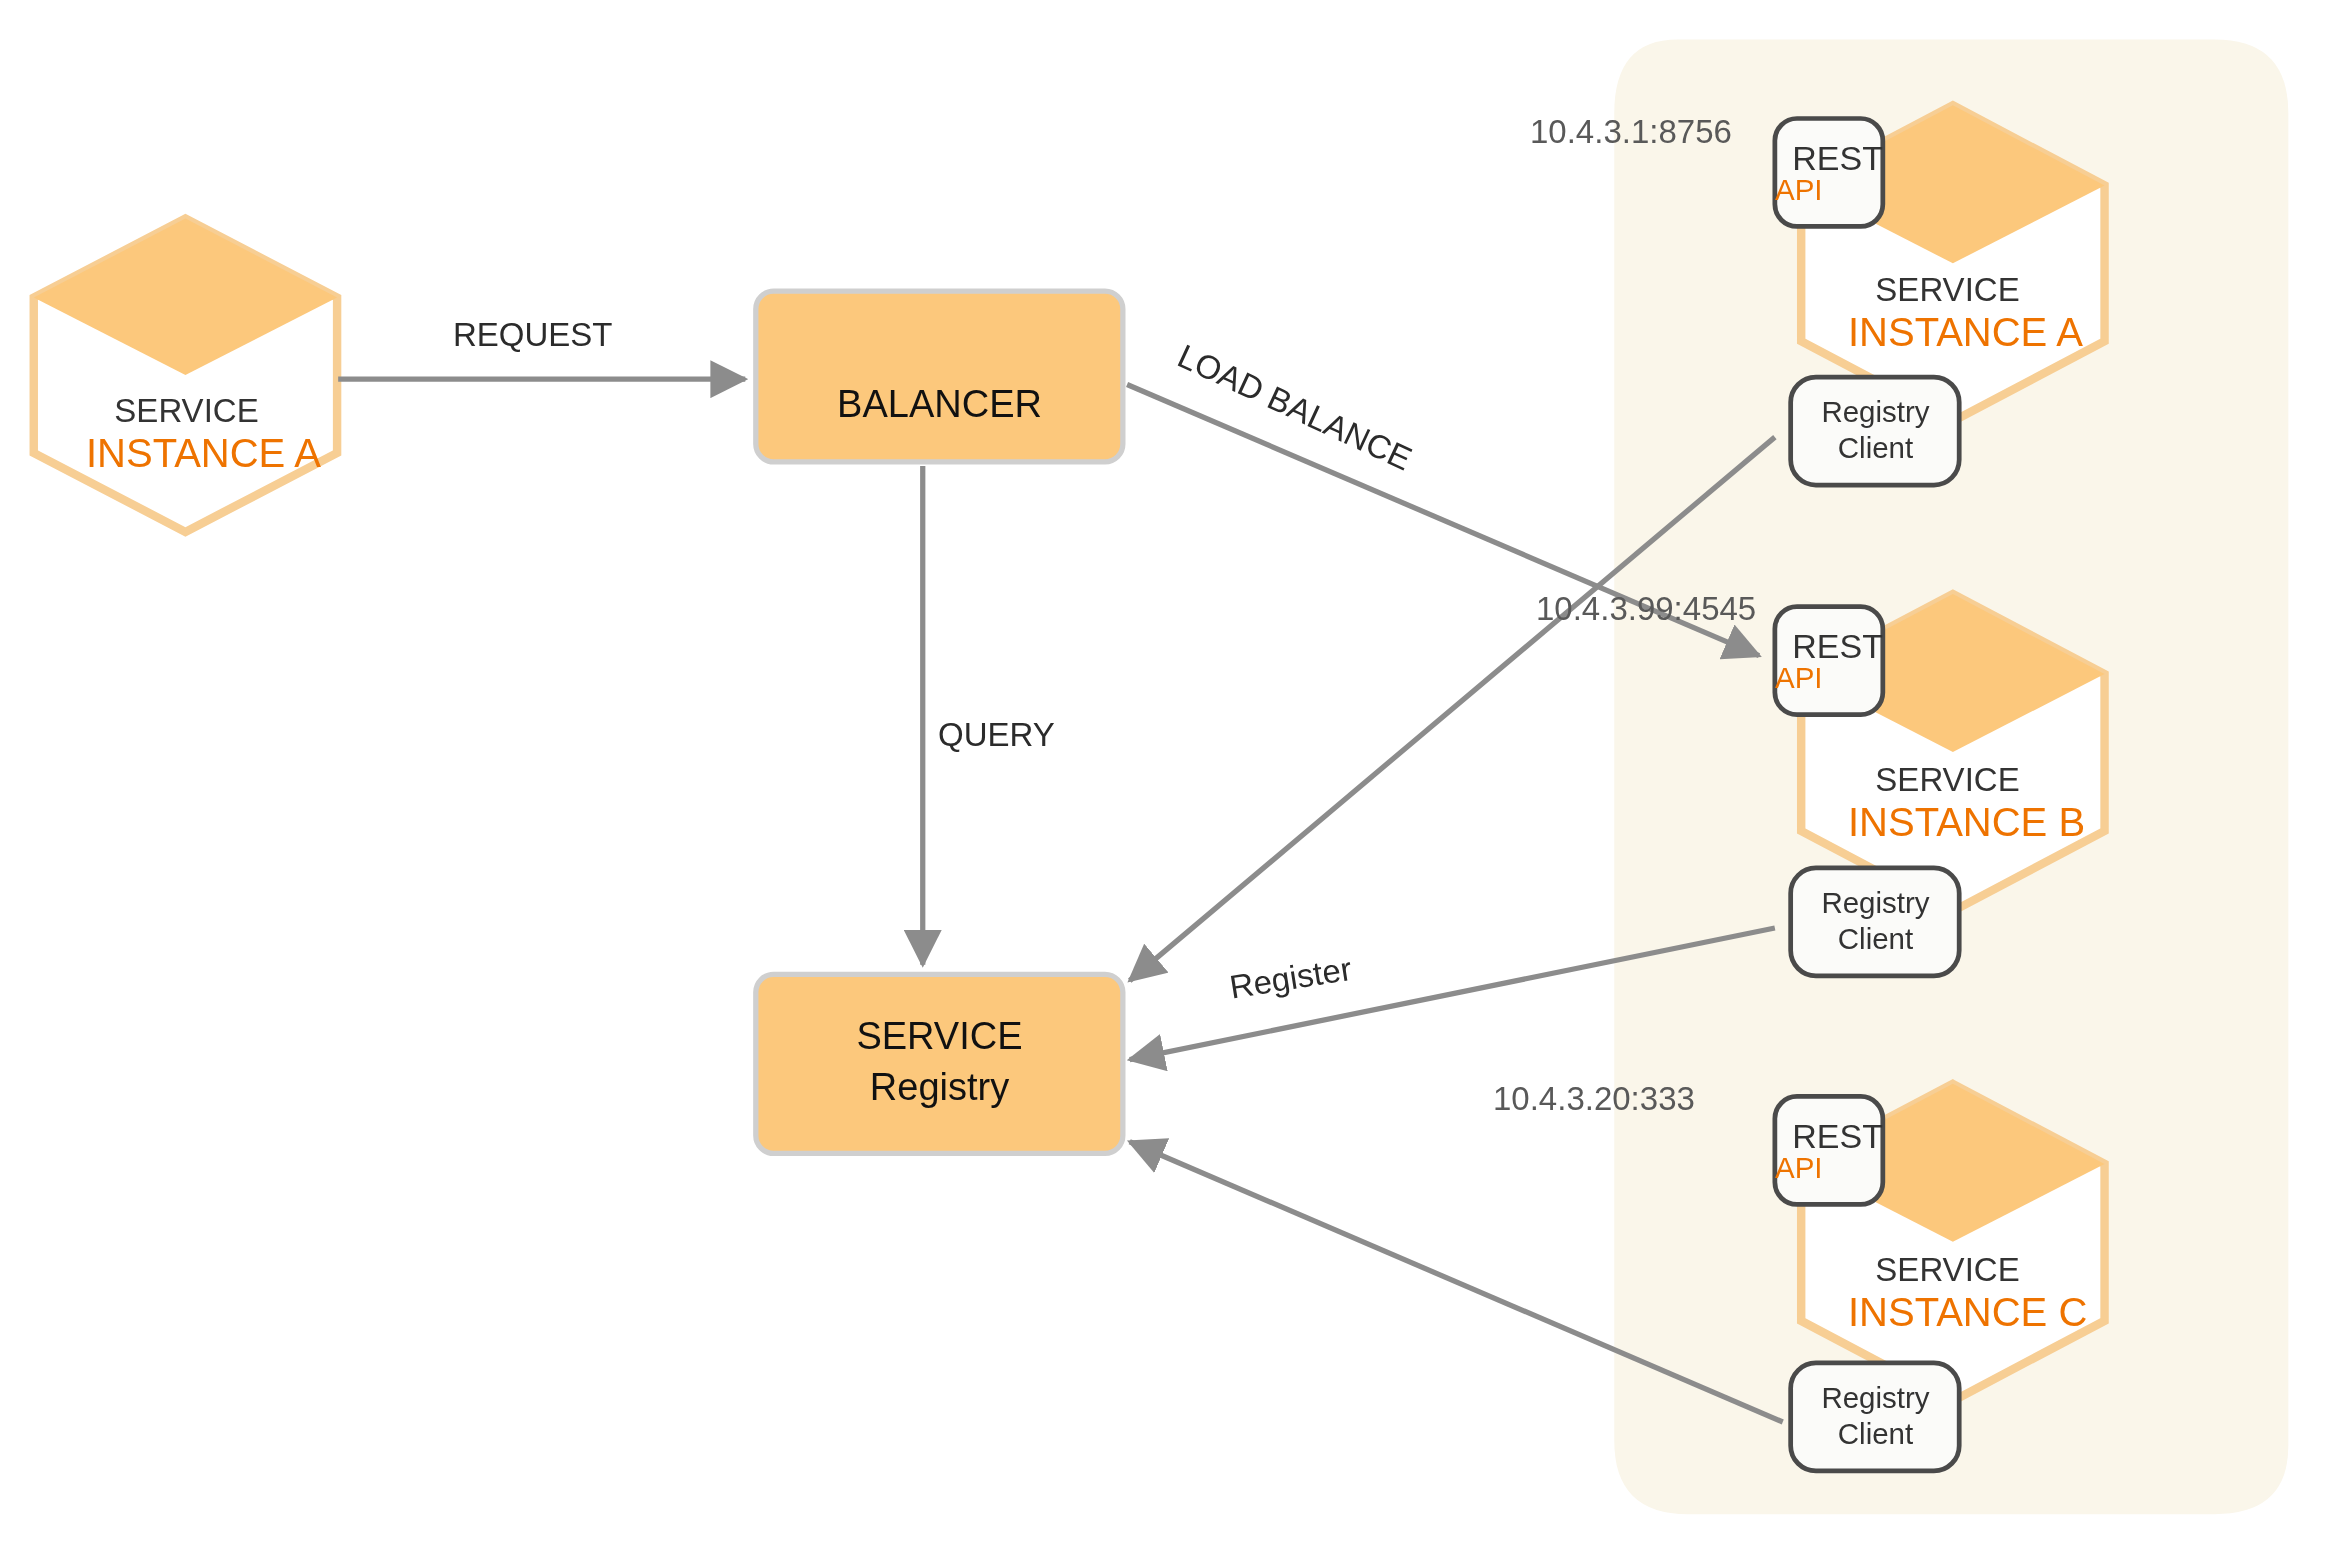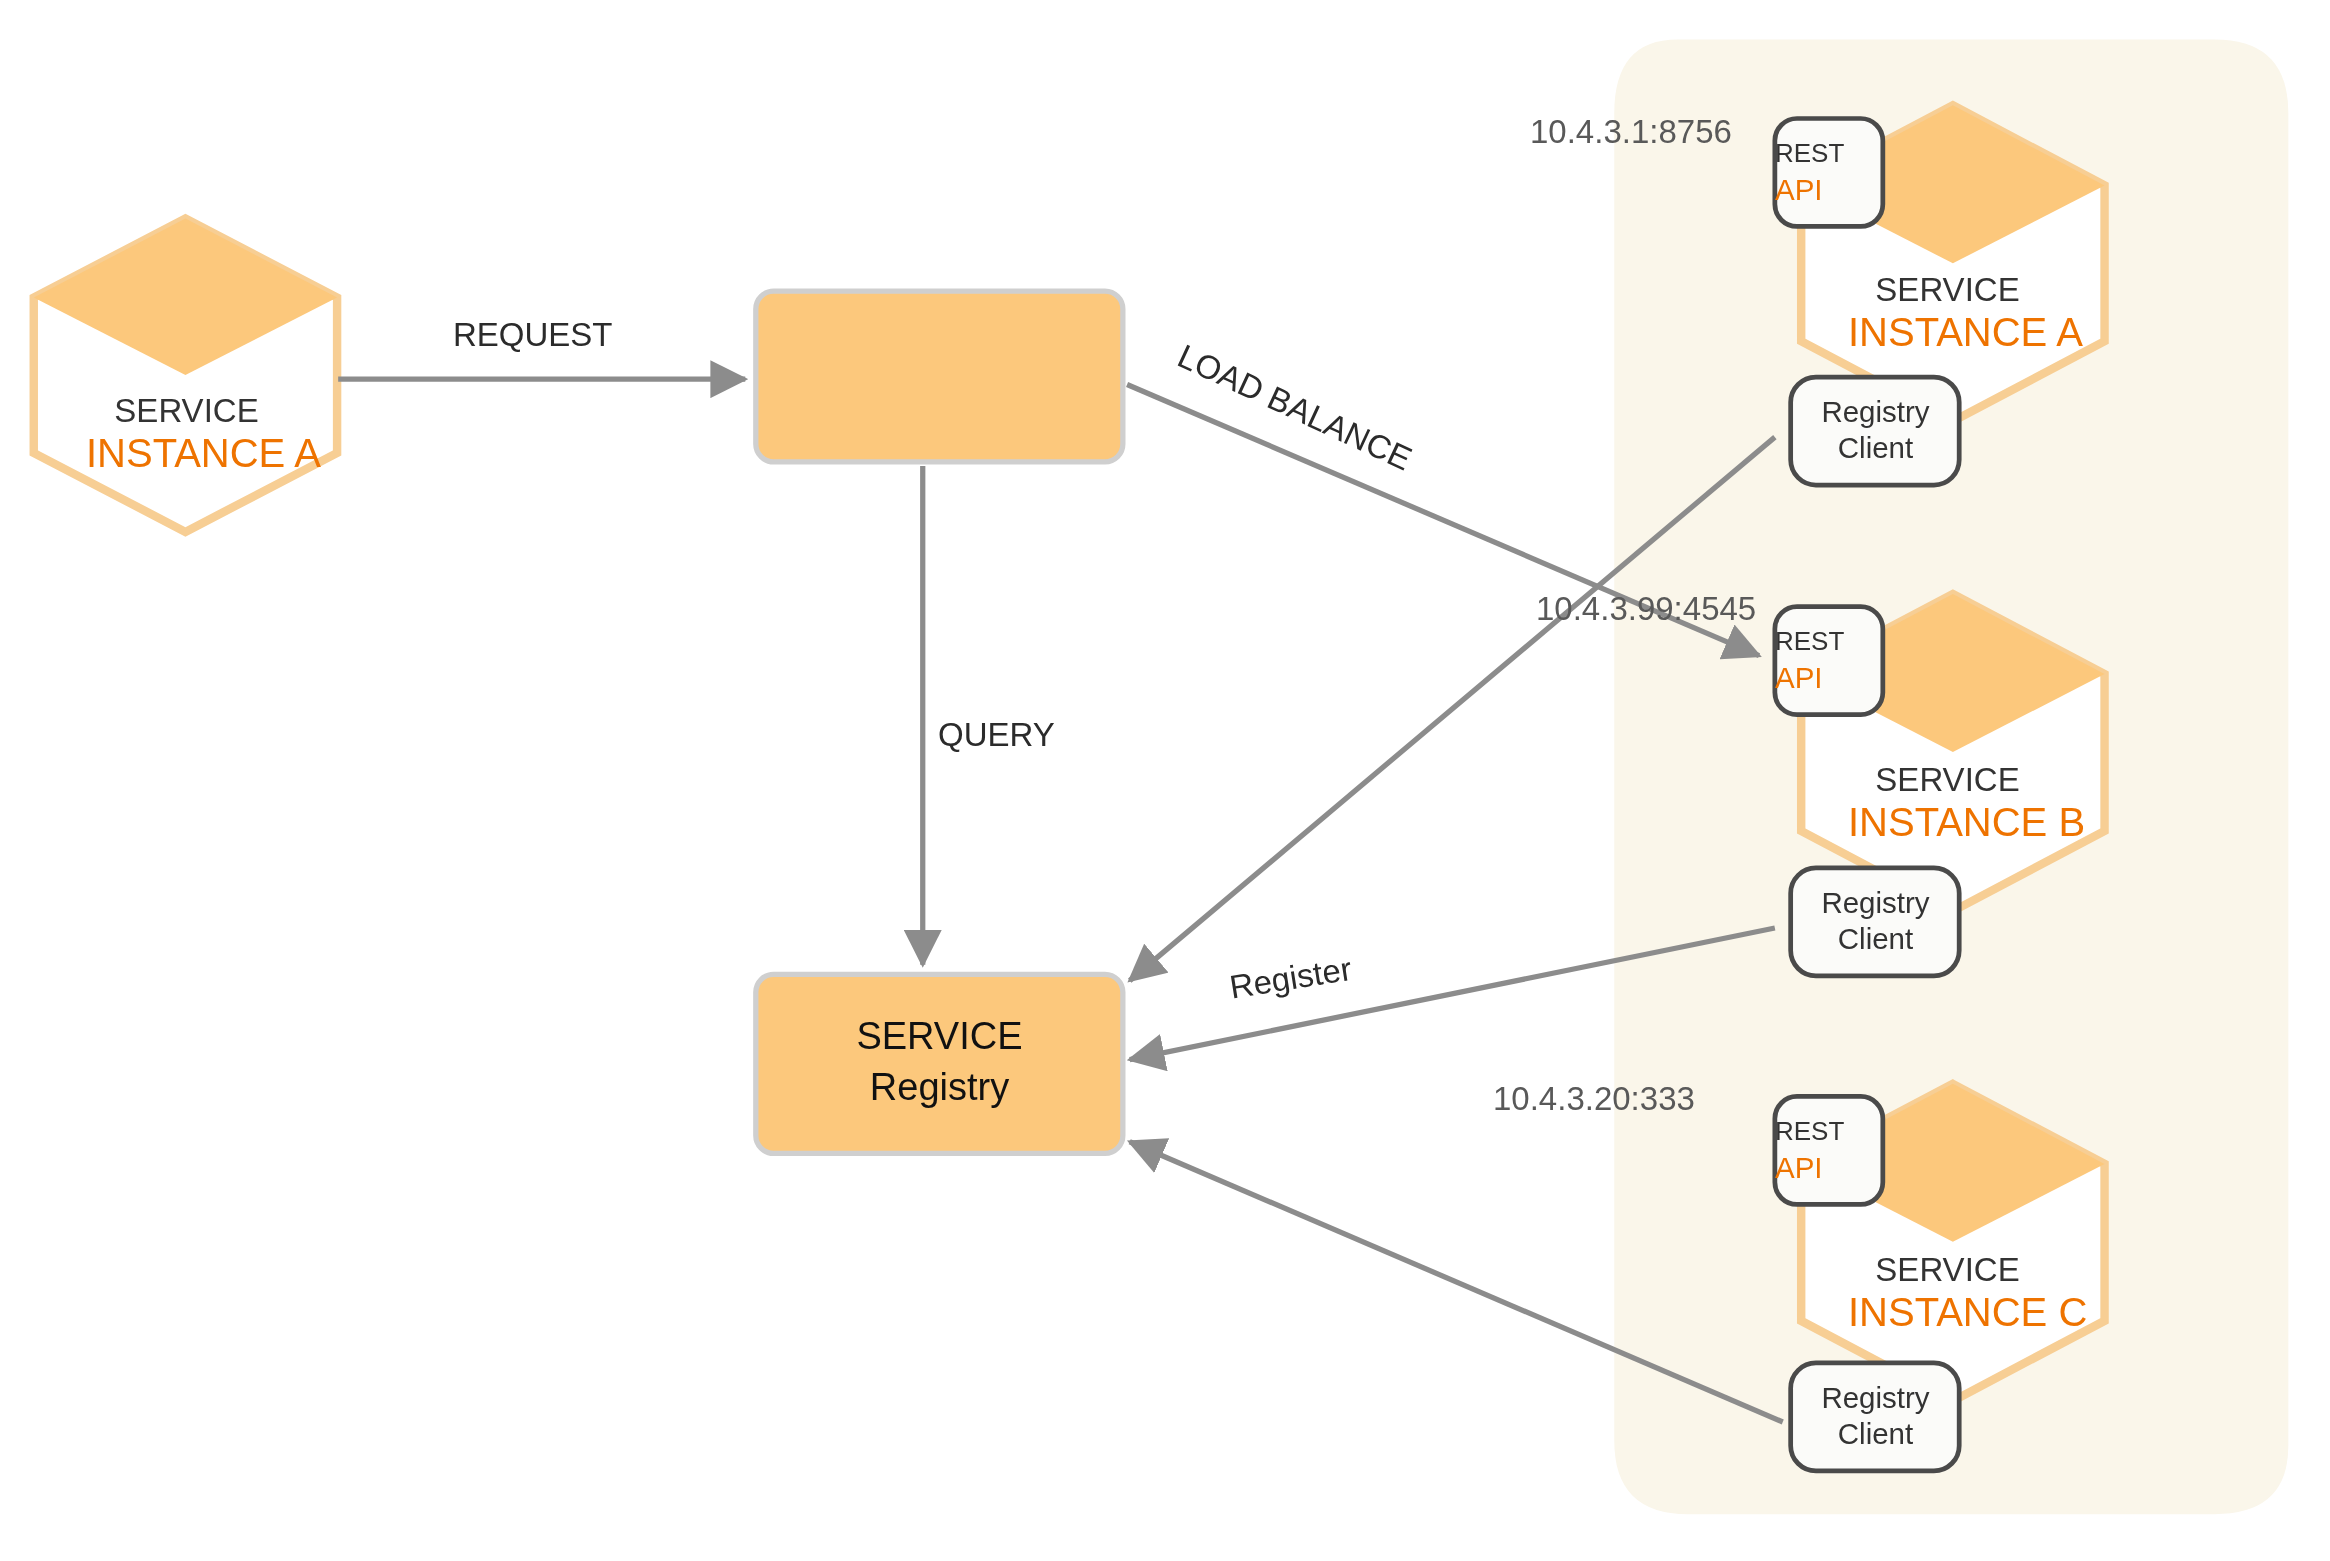--- a/index.html
+++ b/index.html
@@ -39,22 +39,22 @@
     color: #EE7300;
   }
   
   .obox-text {
     text-align: center;
     font-size: 38px;
     color: #111111;
   }
   
   .badge-line1 {
-    text-align: left;
-    font-size: 26px;
+    text-align: right;
+    font-size: 34px;
     color: #333333;
   }
   .badge-line2 {
     text-align: left;
     font-size: 29.5px;
     color: #EE7300;
   }
   .badge-plain {
     text-align: center;
     font-size: 29.5px;
@@ -121,20 +121,21 @@
     <rect x="3370" y="2082" width="205" height="205" rx="42" ry="42" fill="#FBFBF9" stroke="#4A4A4A" stroke-width="9"></rect>
 
     <rect x="3400" y="716" width="320" height="205" rx="48" ry="48" fill="#FBFBF9" stroke="#4A4A4A" stroke-width="9"></rect>
     <rect x="3400" y="1648" width="320" height="205" rx="48" ry="48" fill="#FBFBF9" stroke="#4A4A4A" stroke-width="9"></rect>
     <rect x="3400" y="2588" width="320" height="205" rx="48" ry="48" fill="#FBFBF9" stroke="#4A4A4A" stroke-width="9"></rect>
   </svg>
 
   <div class="lbl hex-title" style="left:97px; top:392px; width:179px;">SERVICE</div>
   <div class="lbl hex-sub" style="left:86px; top:430px; width:200px;">INSTANCE A</div>
 
+  <div class="lbl obox-text" style="left:756px; top:382px; width:367px;">BALANCER</div>
 
   <div class="lbl obox-text" style="left:756px; top:1014px; width:367px;">SERVICE</div>
   <div class="lbl obox-text" style="left:756px; top:1065px; width:367px;">Registry</div>
 
   <div class="lbl edge-label" style="left:453px; top:316px;">REQUEST</div>
 
   <div class="lbl edge-label" style="left:1188px; top:337px; transform:rotate(25deg); transform-origin:0 0;">LOAD BALANCE</div>
 
   <div class="lbl edge-label" style="left:938px; top:690px;margin-top:26px;">QUERY</div>
 

